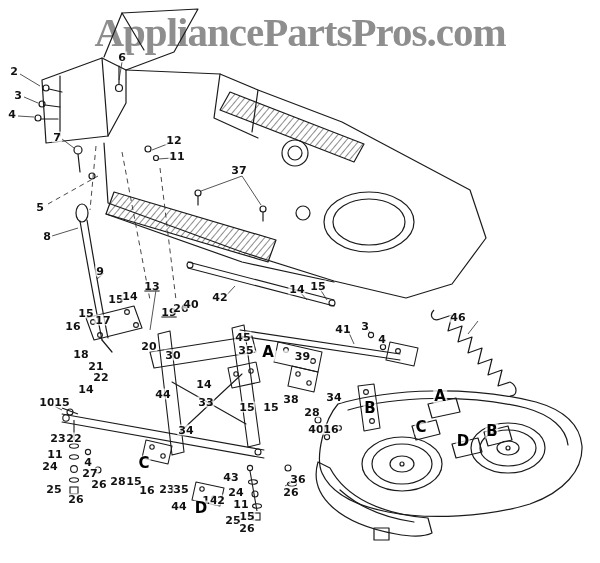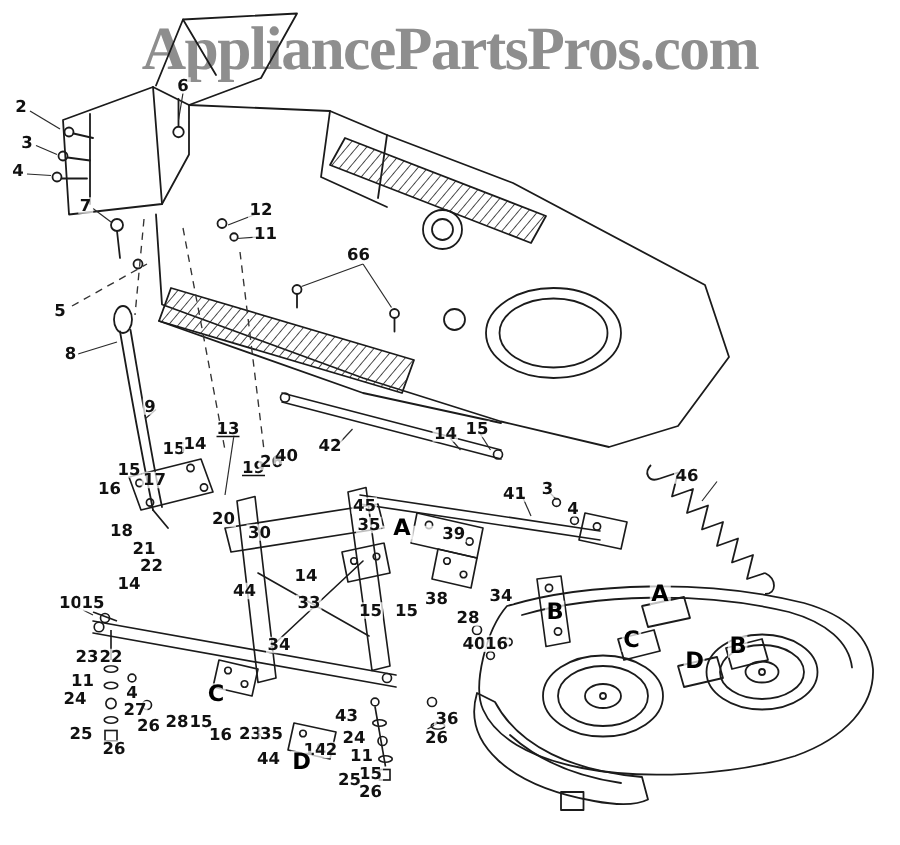--- a/index.html
+++ b/index.html
@@ -229,21 +229,21 @@
 
   <div id="callout-layer">
       <span class="callout" style="left: 14px; top: 71px;">2</span>
       <span class="callout" style="left: 18px; top: 95px;">3</span>
       <span class="callout" style="left: 12px; top: 114px;">4</span>
       <span class="callout" style="left: 122px; top: 57px;">6</span>
       <span class="callout" style="left: 57px; top: 137px;">7</span>
       <span class="callout" style="left: 174px; top: 140px;">12</span>
       <span class="callout" style="left: 177px; top: 156px;">11</span>
       <span class="callout" style="left: 40px; top: 207px;">5</span>
-      <span class="callout" style="left: 239px; top: 170px;">66</span>
+      <span class="callout" style="left: 239px; top: 170px;">37</span>
       <span class="callout" style="left: 47px; top: 236px;">8</span>
       <span class="callout" style="left: 100px; top: 271px;">9</span>
       <span class="callout" style="left: 152px; top: 286px; text-decoration: underline;">13</span>
       <span class="callout" style="left: 103px; top: 301px; margin-top: 19px;">17</span>
       <span class="callout" style="left: 116px; top: 299px;">15</span>
       <span class="callout" style="left: 130px; top: 296px;">14</span>
       <span class="callout" style="left: 86px; top: 313px;">15</span>
       <span class="callout" style="left: 73px; top: 326px;">16</span>
       <span class="callout" style="left: 169px; top: 312px; text-decoration: underline;">19</span>
       <span class="callout" style="left: 181px; top: 308px;">26</span>

